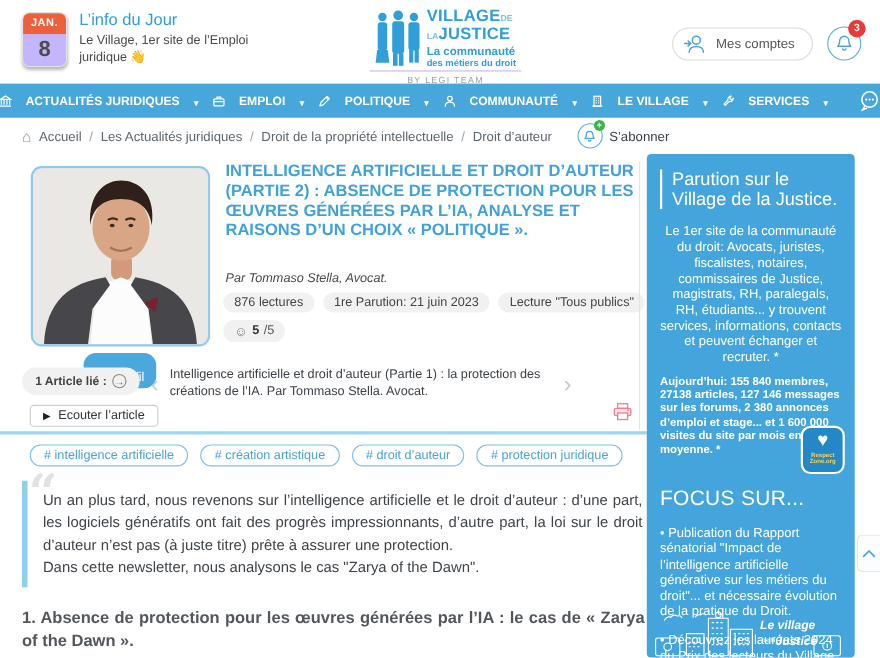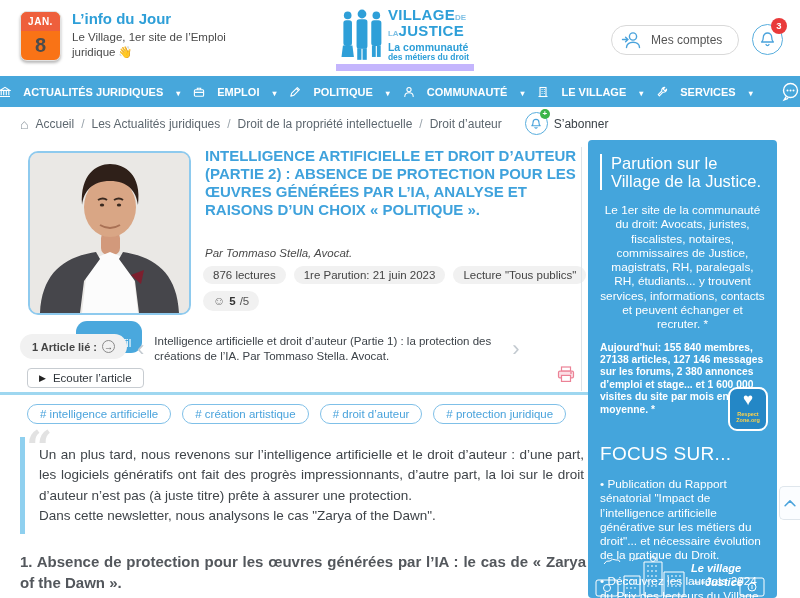--- a/index.html
+++ b/index.html
@@ -1,30 +1,30 @@
 <!DOCTYPE html>
 <html><head>
 <meta charset="utf-8">
 <style>
   * { margin:0; padding:0; box-sizing:border-box; }
   html,body { width:800px; height:598px; background:#fff; font-family:"Liberation Sans", sans-serif; overflow:hidden; }
   #page { position:relative; width:800px; height:598px; background:#fff; }
 
   
   #topbar { position:absolute; left:0; top:0; width:800px; height:76px; background:#fff; }
-  .date-badge { position:absolute; left:20px; top:11px; width:41px; height:50px; background:#f97316;
+  .date-badge { position:absolute; left:20px; top:11px; width:41px; height:50px; background:#c4b5fd;
     border:1px solid #e2e2e2; border-radius:7px; overflow:hidden; box-shadow:0 2px 3px rgba(0,0,0,.28); text-align:center; }
   .date-top { height:19px; background:#ee5f3c; color:#fff; font-size:10px; font-weight:bold; line-height:19px; letter-spacing:.5px; }
   .date-num { height:30px; font-size:20px; font-weight:bold; color:#4c4c4c; line-height:28px; }
   .info-block { position:absolute; left:72px; top:10px; width:190px; }
-  .info-title { color:#2e9fd8; font-weight:bold; font-size:15px; }
+  .info-title { color:#2e9fd8; font-weight:normal; font-size:15px; }
   .info-sub { color:#4a4a4a; font-size:11.5px; line-height:1.32; margin-top:3px; }
 
   .logo { position:absolute; left:336px; top:7px; width:138px; text-align:center; }
-  .logo-row { display:flex; align-items:flex-end; justify-content:center; gap:5px; padding-bottom:3px; border-bottom:7px solid #c4b5fd; }
+  .logo-row { display:flex; align-items:flex-end; justify-content:center; gap:5px; padding-bottom:3px; border-bottom:1px solid #c4b5fd; }
   .logo-text { text-align:left; color:#2e9fd8; line-height:1; }
   .lg-big { font-size:15px; font-weight:bold; letter-spacing:.3px; }
   .lg-small { font-size:8px; font-weight:bold; color:#7fc0e4; }
   .lg-tag1 { font-size:10.5px; font-weight:bold; margin-top:3px; }
   .lg-tag2 { font-size:8.5px; font-weight:bold; }
   .logo-byline { font-size:8px; color:#9aa0a6; letter-spacing:1.2px; margin-top:3px; }
 
   .account-pill { position:absolute; left:611px; top:25px; height:30px; display:flex; align-items:center; gap:8px;
     border:1.5px solid #d9d9d9; border-radius:16px; padding:0 16px 0 9px; font-size:12px; color:#555; background:#fff; cursor:pointer; }
   .bell-btn { position:absolute; left:752px; top:24px; width:31px; height:31px; border:1.5px solid #58aede; border-radius:50%;

